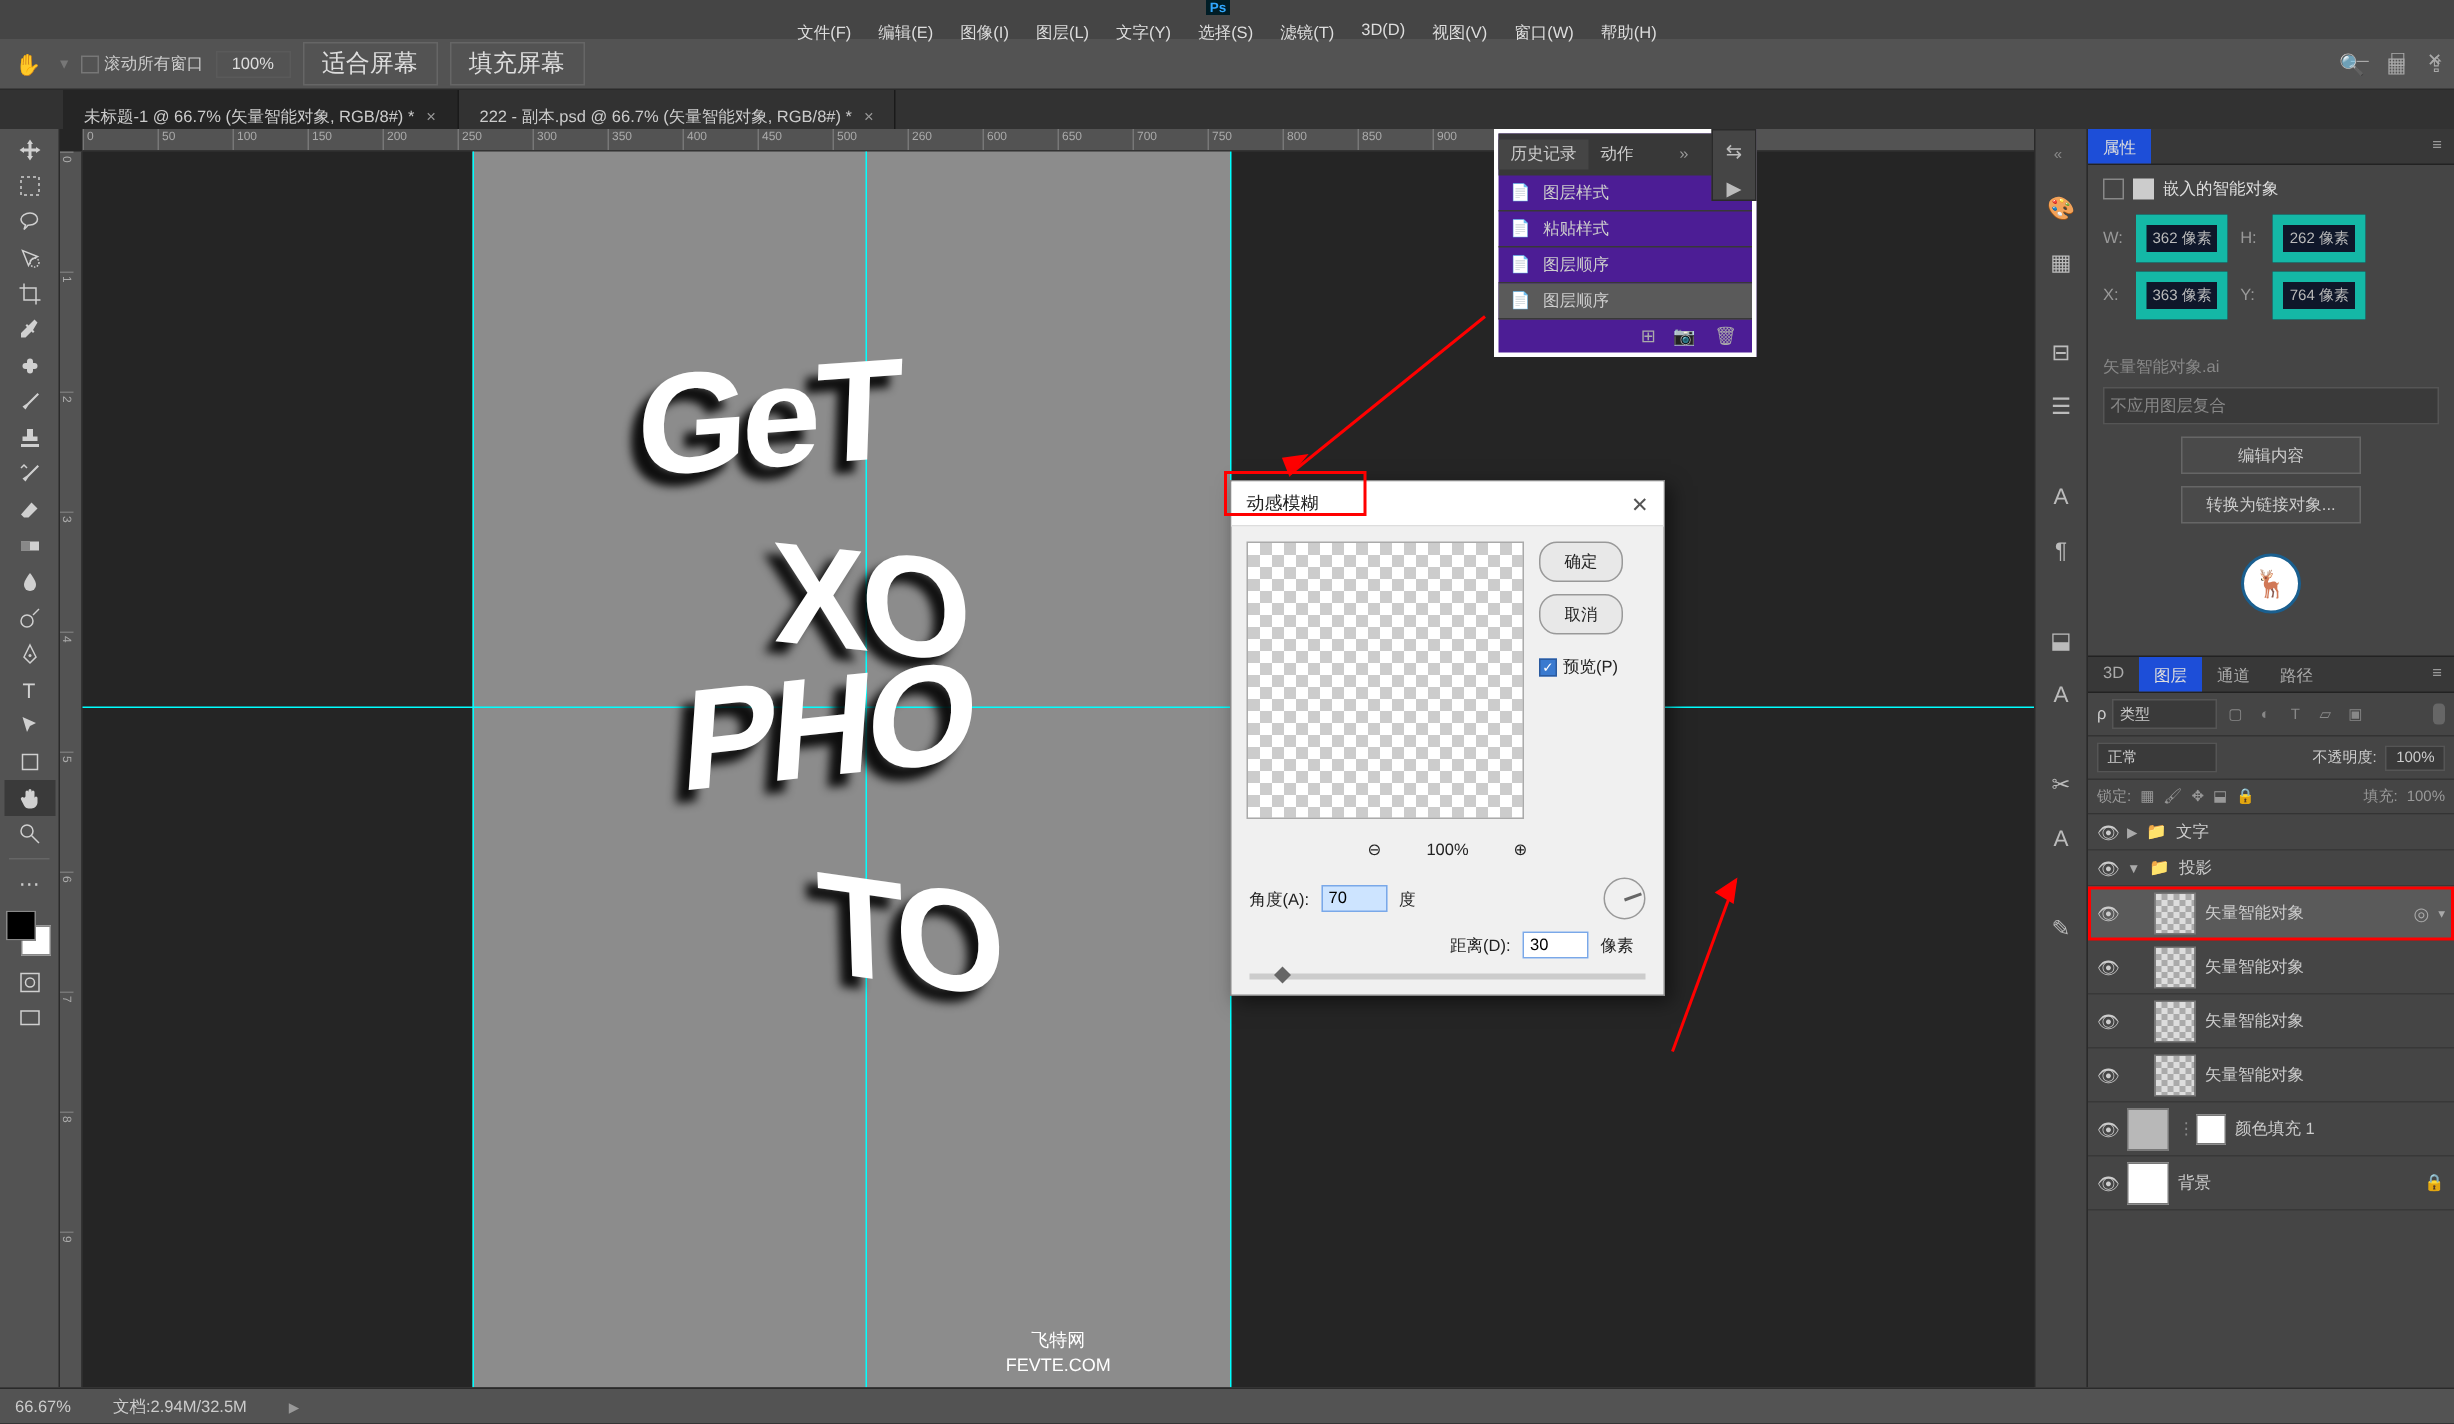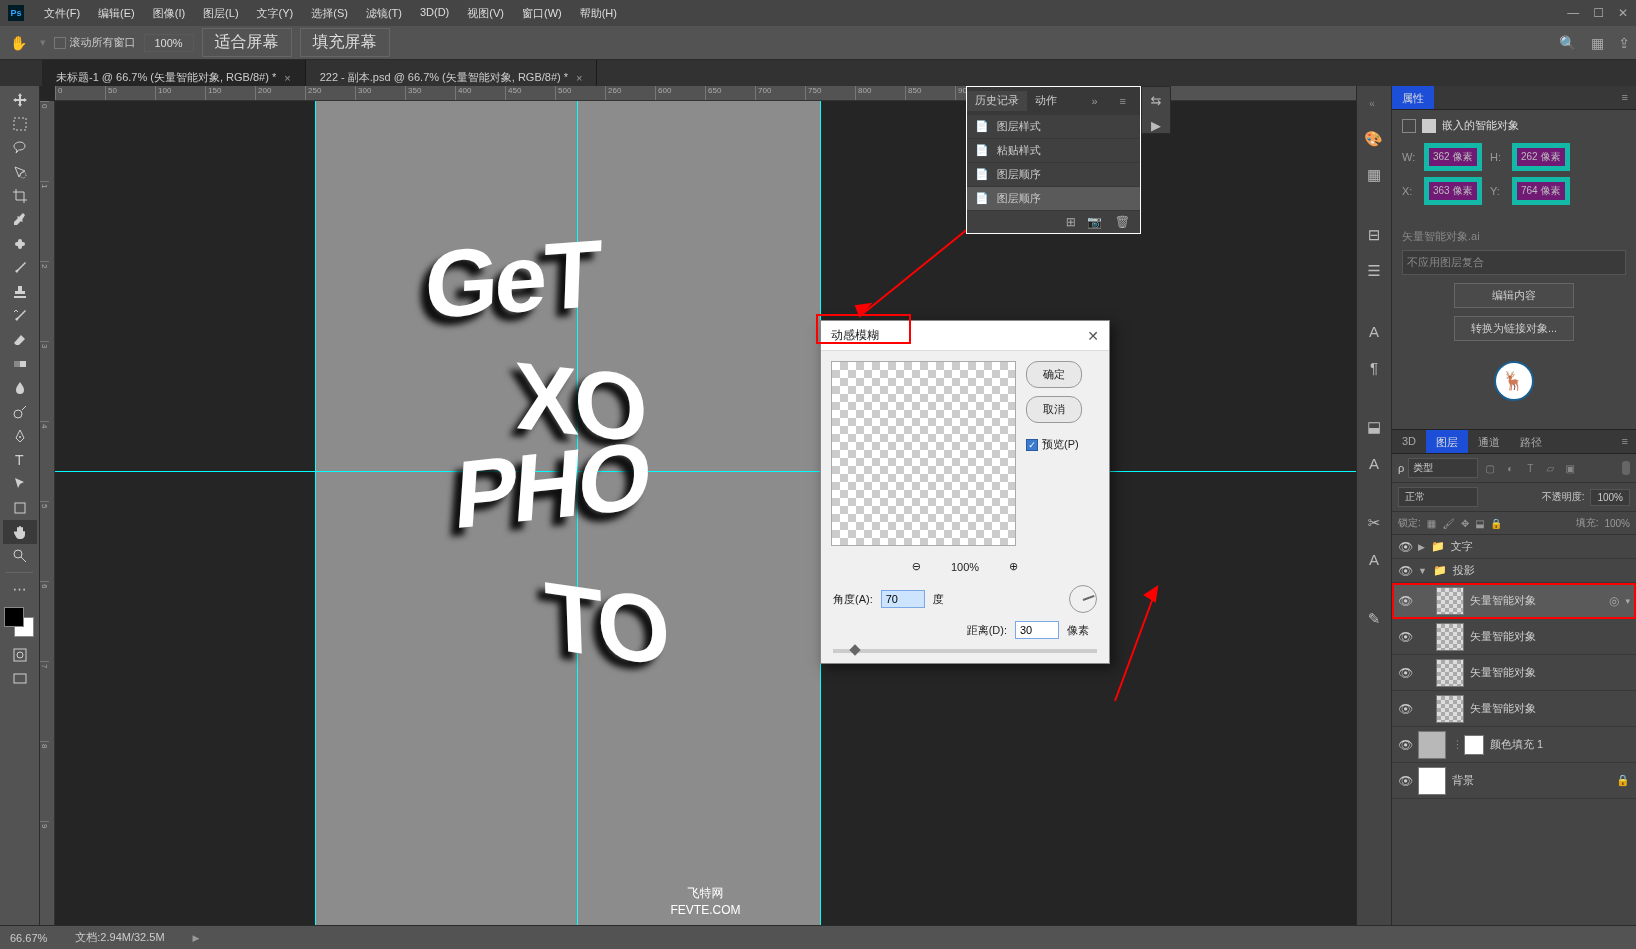--- a/index.html
+++ b/index.html
@@ -1,17 +1,17 @@
 <!DOCTYPE html>
 <html><head>
 <meta charset="utf-8">
 <style>
 * { margin: 0; padding: 0; box-sizing: border-box; font-family: "Microsoft YaHei", sans-serif; }
 body { background: #323232; color: #ccc; font-size: 11px; overflow: hidden; width: 1636px; height: 949px; position: relative; }
-.titlebar { height: 26px; background: #454545; display: flex; align-items: center; padding: 0 8px; }
+.titlebar { height: 26px; background: #454545; display: flex; align-items: center; padding: 0 8px; flex-direction: column; }
 .titlebar .logo { width: 16px; height: 16px; background: #001d26; color: #31a8ff; font-size: 9px; font-weight: bold; display: flex; align-items: center; justify-content: center; margin-right: 12px; }
 .menubar { display: flex; gap: 2px; }
 .menubar span { padding: 4px 8px; color: #ddd; cursor: default; }
 .window-controls { margin-left: auto; display: flex; gap: 14px; color: #aaa; font-size: 12px; }
 .window-controls span { cursor: default; }
 
 .options-bar { height: 34px; background: #535353; display: flex; align-items: center; padding: 0 6px; gap: 8px; border-bottom: 1px solid #2a2a2a; }
 .opt-icon { width: 26px; height: 22px; background: #535353; display: flex; align-items: center; justify-content: center; color: #ccc; font-size: 14px; }
 .chk { width: 12px; height: 12px; border: 1px solid #777; display: inline-block; vertical-align: middle; margin-right: 4px; }
 .opt-btn { padding: 3px 12px; border: 1px solid #666; background: #535353; color: #ddd; font-size: 16px; }
@@ -56,21 +56,21 @@
 .right-dock .dicon { width: 22px; height: 22px; color: #bbb; display: flex; align-items: center; justify-content: center; font-size: 15px; cursor: default; }
 
 .right-panels { width: 245px; background: #454545; display: flex; flex-direction: column; border-left: 1px solid #2a2a2a; }
 .panel-tabs { display: flex; background: #383838; height: 24px; border-bottom: 1px solid #222; }
 .panel-tabs .pt { padding: 5px 10px; font-size: 11px; color: #aaa; cursor: default; }
 .panel-tabs .pt.active { background: #1d4ed8; color: #ddd; }
 .panel-tabs .menu-right { margin-left: auto; padding: 5px 8px; color: #999; }
 .panel-body { padding: 8px 10px; font-size: 11px; color: #bbb; }
 .prop-row { display: flex; gap: 8px; margin-bottom: 6px; align-items: center; }
 .prop-row .lbl { width: 14px; color: #999; }
-.prop-row .val { background: #701a75; border: 5px solid #14b8a6; padding: 2px 4px; min-width: 58px; font-size: 10px; }
+.prop-row .val { background: #0f172a; border: 7px solid #14b8a6; padding: 2px 4px; min-width: 58px; font-size: 10px; }
 .prop-btn { display: block; width: 120px; margin: 8px auto; padding: 4px; text-align: center; border: 1px solid #666; background: #4a4a4a; font-size: 11px; color: #ccc; }
 .deer-circle { width: 40px; height: 40px; border-radius: 50%; background: #fff; border: 2px solid #1a5f8f; margin: 20px auto; display: flex; align-items: center; justify-content: center; font-size: 18px; color: #1a5f8f; }
 
 .layers-panel { flex: 1; display: flex; flex-direction: column; border-top: 1px solid #222; }
 .layer-filter-row { display: flex; padding: 4px 6px; gap: 4px; align-items: center; border-bottom: 1px solid #333; }
 .layer-filter-row .sel { flex: 0 0 70px; background: #3a3a3a; border: 1px solid #555; padding: 2px 4px; font-size: 10px; }
 .layer-filter-row .fi { width: 16px; height: 16px; color: #888; display: flex; align-items: center; justify-content: center; font-size: 10px; }
 .layer-mode-row { display: flex; padding: 4px 6px; gap: 6px; align-items: center; font-size: 10px; border-bottom: 1px solid #333; }
 .layer-mode-row .sel { background: #3a3a3a; border: 1px solid #555; padding: 2px 6px; font-size: 10px; }
 .layer-lock-row { display: flex; padding: 4px 6px; gap: 6px; align-items: center; font-size: 10px; border-bottom: 1px solid #333; color: #999; }
@@ -81,21 +81,21 @@
 .layer-item .indent { width: 12px; }
 .layer-item .thumb { width: 28px; height: 28px; background: repeating-conic-gradient(#aaa 0 25%, #ddd 0 50%) 0 0/8px 8px; border: 1px solid #777; }
 .layer-item .thumb.solid { background: #b8b8b8; }
 .layer-item .thumb.white { background: #fff; }
 .layer-item .fold { color: #aaa; font-size: 9px; }
 .layer-item.sel { background: #5a5a5a; }
 .layer-item.highlight { outline: 2px solid #ff0000; outline-offset: -2px; }
 .layer-item .ring { margin-left: auto; color: #aaa; font-size: 12px; }
 .layer-item .lock-i { margin-left: auto; color: #aaa; font-size: 11px; }
 
-.history-float { position: absolute; top: 0; left: 926px; width: 175px; background: #404040; border: 1px solid #ffffff; z-index: 30; }
+.history-float { position: absolute; top: 0; left: 956px; width: 175px; background: #4c1d95; border: 3px solid #ffffff; z-index: 30; }
 .history-float .hist-row { display: flex; align-items: center; padding: 4px 8px; gap: 8px; font-size: 11px; border-bottom: 1px solid #383838; }
 .history-float .hist-row.active { background: #5a5a5a; }
 .history-float .hist-tabs { display: flex; background: #383838; padding: 4px 0; }
 .history-float .hist-tabs span { padding: 2px 8px; font-size: 11px; }
 .history-float .hist-tabs .act { background: #454545; }
 .history-float .hist-tabs .r { margin-left: auto; display: flex; gap: 6px; padding-right: 6px; color: #999; }
 .history-float .hist-footer { display: flex; justify-content: flex-end; gap: 12px; padding: 4px 10px; color: #aaa; }
 .history-float .hist-footer span { font-size: 12px; }
 .hist-play-col { position: absolute; top: 0; left: 1101px; width: 30px; background: #454545; border: 1px solid #2a2a2a; z-index: 30; display: flex; flex-direction: column; align-items: center; padding-top: 6px; gap: 10px; }
 .hist-play-col span { font-size: 13px; color: #bbb; }

